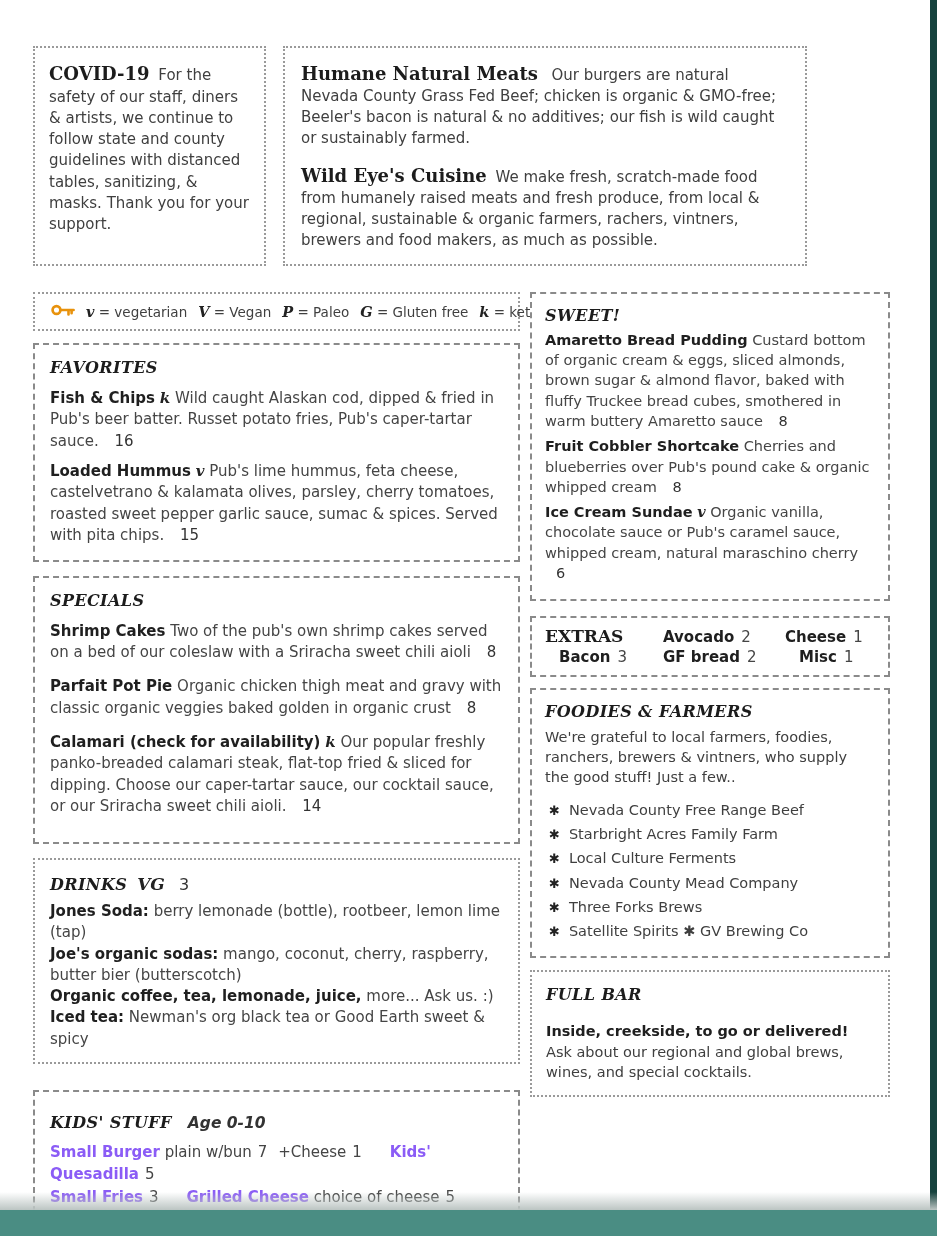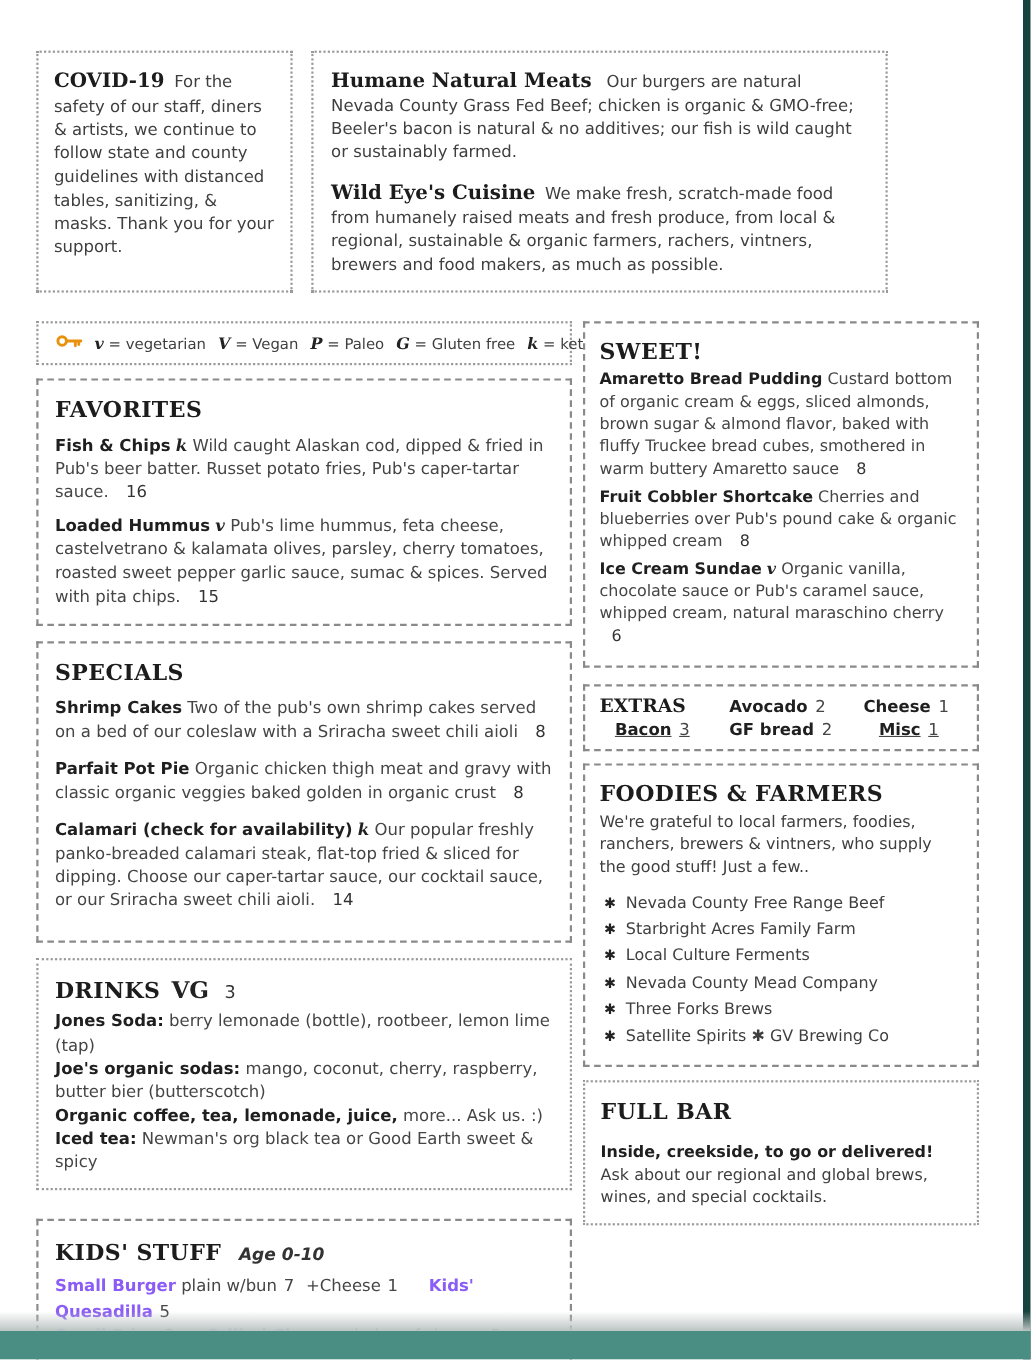--- a/index.html
+++ b/index.html
@@ -13,21 +13,21 @@
   .page {
     position:relative;
     width:854px; height:1210px;
     padding:46px 47px 0 33px;
   }
   
   .box { background:#fff; }
   .b-dot  { border:2px dotted #9a9a9a; }
   .b-dash { border:2px dashed #8a8a8a; }
   .serif  { font-family:"DejaVu Serif", serif; font-weight:bold; color:#1c1c1c; }
-  .section-title { font-size:20px; letter-spacing:0.4px; margin-bottom:8px; }
+  .section-title { font-size:16px; letter-spacing:0.4px; margin-bottom:8px;font-style:italic; }
   .inline-title  { font-size:18px; margin-right:4px; }
   p, .txt { color:#3f3f3f; }
   
   .header-row { display:flex; gap:17px; }
   .covid-box { width:233px; padding:13px 14px; font-size:15px; line-height:1.42; flex:none; }
   .intro-box { flex:1; padding:13px 16px; font-size:15px; line-height:1.4; }
   .intro-box p + p { margin-top:14px; }
   
   .columns { display:flex; gap:10px; margin-top:26px; }
   .col-left  { width:487px; flex:none; }
@@ -43,42 +43,42 @@
   .item { margin-bottom:9px; }
   .item:last-child { margin-bottom:2px; }
   .item-name { font-weight:bold; color:#1f1f1f; }
   .item-diet { font-family:"DejaVu Serif", serif; font-weight:bold; font-style:italic; color:#222; }
   .item-diet:empty { display:none; }
   .item-desc { color:#454545; }
   .item-price { margin-left:11px; color:#333; }
   .specials-box .item { margin-bottom:13px; }
   
   .drinks-title-row { margin-bottom:4px; }
-  .drinks-diet { font-family:"DejaVu Serif", serif; font-weight:bold; font-size:21px; margin-left:10px; color:#222;}
+  .drinks-diet { font-family:"DejaVu Serif", serif; font-weight:bold; font-style:italic; font-size:17px; margin-left:10px; color:#222;}
   .drinks-price { font-size:16px; margin-left:14px; color:#333; }
   .drink-line b { color:#1f1f1f; }
   .drink-line { color:#454545; }
   
   .kids-box { padding:12px 15px; font-size:15px; line-height:1.5; }
   .kids-sub { font-style:italic; font-size:15.5px; margin-left:16px; color:#333; }
   .kids-line b { color:#8b5cf6; }
   .kids-line { color:#454545; }
   .num { margin:0 6px; }
   .gap-lg { display:inline-block; width:22px; }
   
   .sweet-box { padding:11px 13px; font-size:14.5px; line-height:1.4; margin-bottom:15px; }
   .sweet-box .section-title { margin-bottom:2px; }
   .sweet-box .item { margin-bottom:5px; }
   .extras-box { padding:8px 13px 9px; margin-bottom:11px; }
   .extras-grid { display:grid; grid-template-columns:118px 122px auto; row-gap:2px; font-size:15px; align-items:baseline; }
   .extras-title { font-size:17px; }
   .extra-cell b { color:#1f1f1f; }
   .extra-cell { color:#454545; }
   .extra-cell .price { margin-left:7px; }
-  .cell-indent { padding-left:14px;text-decoration:underline; }
+  .cell-indent { padding-left:14px; }
   .foodies-box { padding:11px 13px; font-size:14.5px; line-height:1.4; margin-bottom:12px; }
   .foodies-box .section-title { margin-bottom:3px; }
   .suppliers { margin-top:12px; }
   .supplier { display:flex; align-items:baseline; margin-bottom:4px; color:#3f3f3f; }
   .star { margin:0 9px 0 4px; font-size:13px; color:#222; }
   .fullbar-box { padding:12px 14px; font-size:14.5px; line-height:1.42; }
   .fullbar-box .section-title { margin-bottom:14px; }
   .fullbar-box b { color:#1f1f1f; }
   
   .edge-strip { position:absolute; top:0; right:0; width:7px; height:100%; background:#17433e; }

